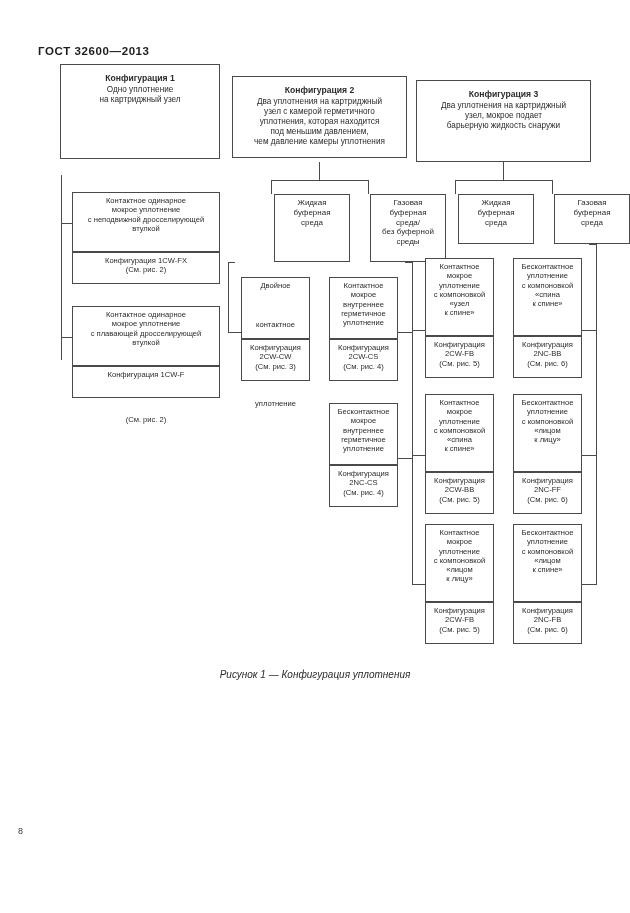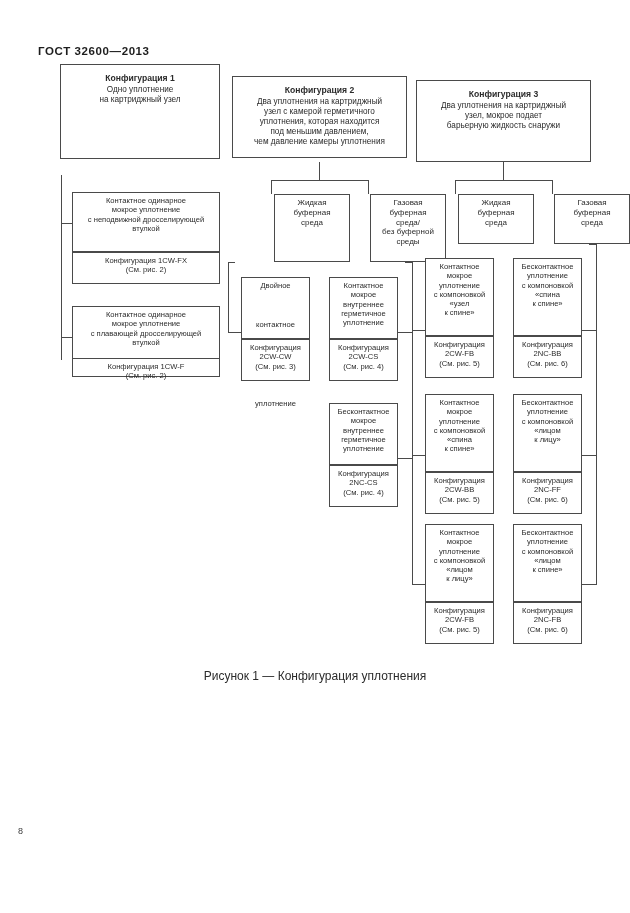--- a/index.html
+++ b/index.html
@@ -35,22 +35,23 @@
     top: 826px;
     font-size: 9px;
     color: #3a3a3a;
   }
   .figure-caption {
     position: absolute;
     left: 0;
     top: 669px;
     width: 630px;
     text-align: center;
-    font-size: 12px;
+    font-size: 10px;
     color: #2b2b2b;
+    font-style: italic;
   }
 
   
   .box {
     position: absolute;
     box-sizing: border-box;
     border: 1px solid #4a4a4a;
     background: #ffffff;
     display: flex;
     flex-direction: column;
@@ -110,21 +111,21 @@
     <span class="ln">Конфигурация 1CW-FX</span>
     <span class="ln">(См. рис. 2)</span>
   </div>
 
   <div class="box desc" style="left:72px; top:306px; width:148px; height:60px;">
     <span class="ln">Контактное одинарное</span>
     <span class="ln">мокрое уплотнение</span>
     <span class="ln">с плавающей дросселирующей</span>
     <span class="ln">втулкой</span>
   </div>
-  <div class="box cfg" style="left:72px; top:358px; width:148px; height:19px;">
+  <div class="box cfg" style="left:72px; top:366px; width:148px; height:32px;gap:36px;">
     <span class="ln">Конфигурация 1CW-F</span>
     <span class="ln">(См. рис. 2)</span>
   </div>
 
   <div class="box col-head" style="left:232px; top:76px; width:175px; height:82px;">
     <span class="title ln">Конфигурация 2</span>
     <span class="ln">Два уплотнения на картриджный</span>
     <span class="ln">узел с камерой герметичного</span>
     <span class="ln">уплотнения, которая находится</span>
     <span class="ln">под меньшим давлением,</span>

